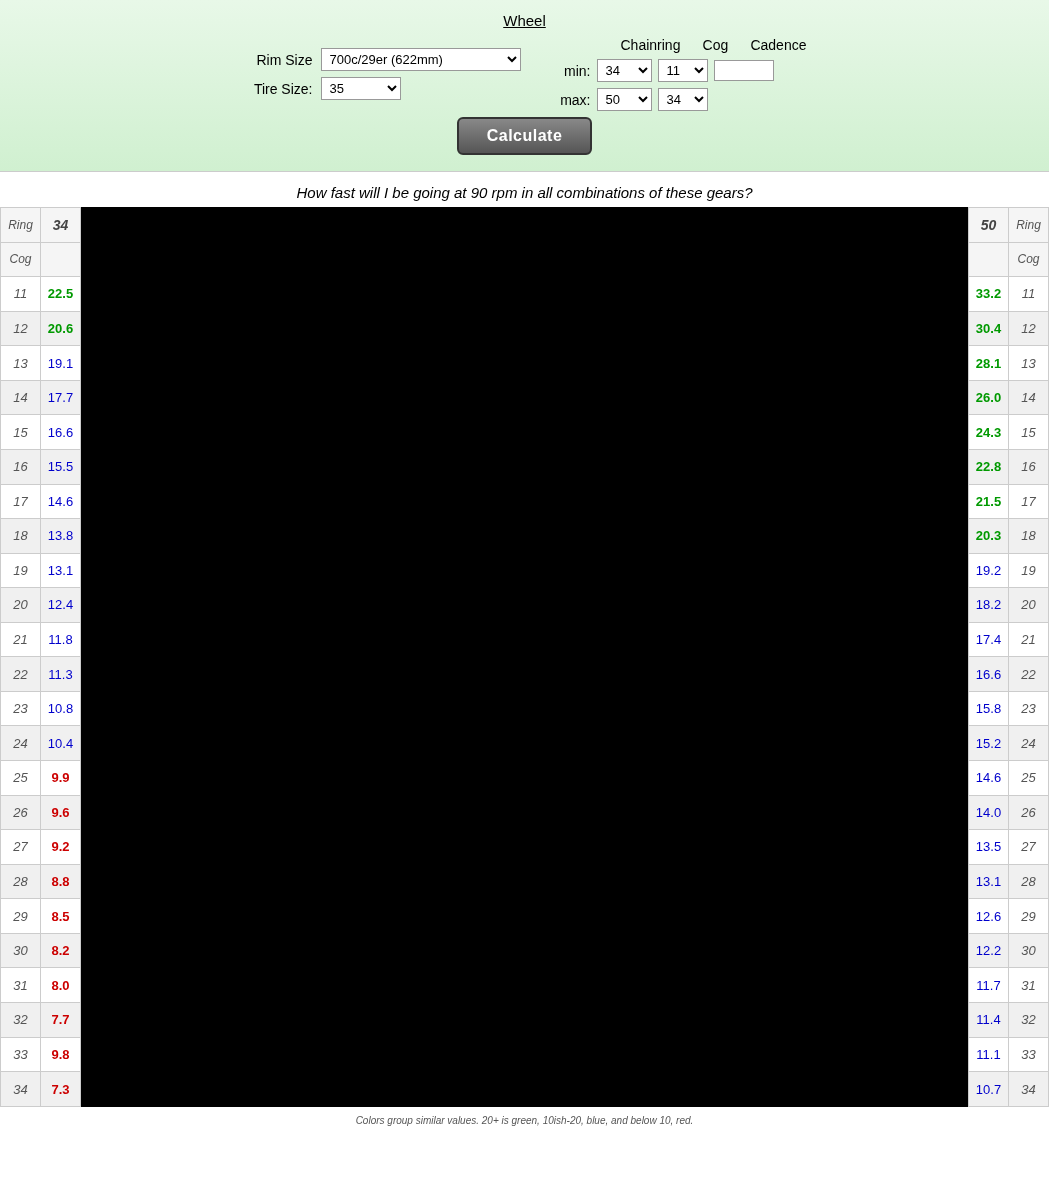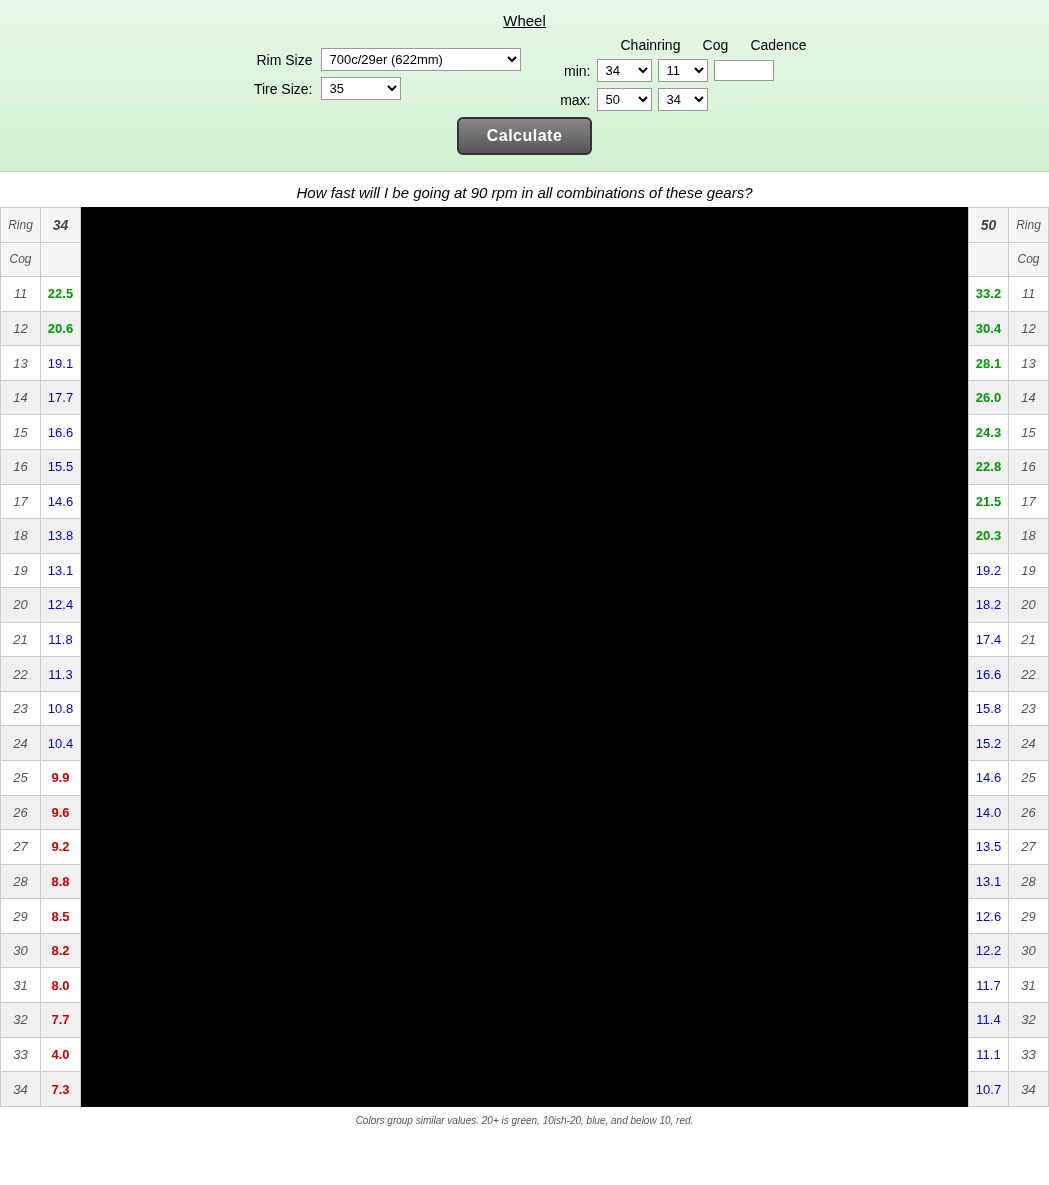--- a/index.html
+++ b/index.html
@@ -316,21 +316,21 @@
     <tr>
           <td class="col-num">31</td>
           <td class="col-val-red">8.0</td>
         </tr>
     <tr>
           <td class="col-num">32</td>
           <td class="col-val-red">7.7</td>
         </tr>
     <tr>
           <td class="col-num">33</td>
-          <td class="col-val-red">4.0</td>
+          <td class="col-val-red">9.8</td>
         </tr>
     <tr>
           <td class="col-num">34</td>
           <td class="col-val-red">7.3</td>
         </tr>
   </tbody>
     </table>
 
   <div class="center-chart"></div>
 

